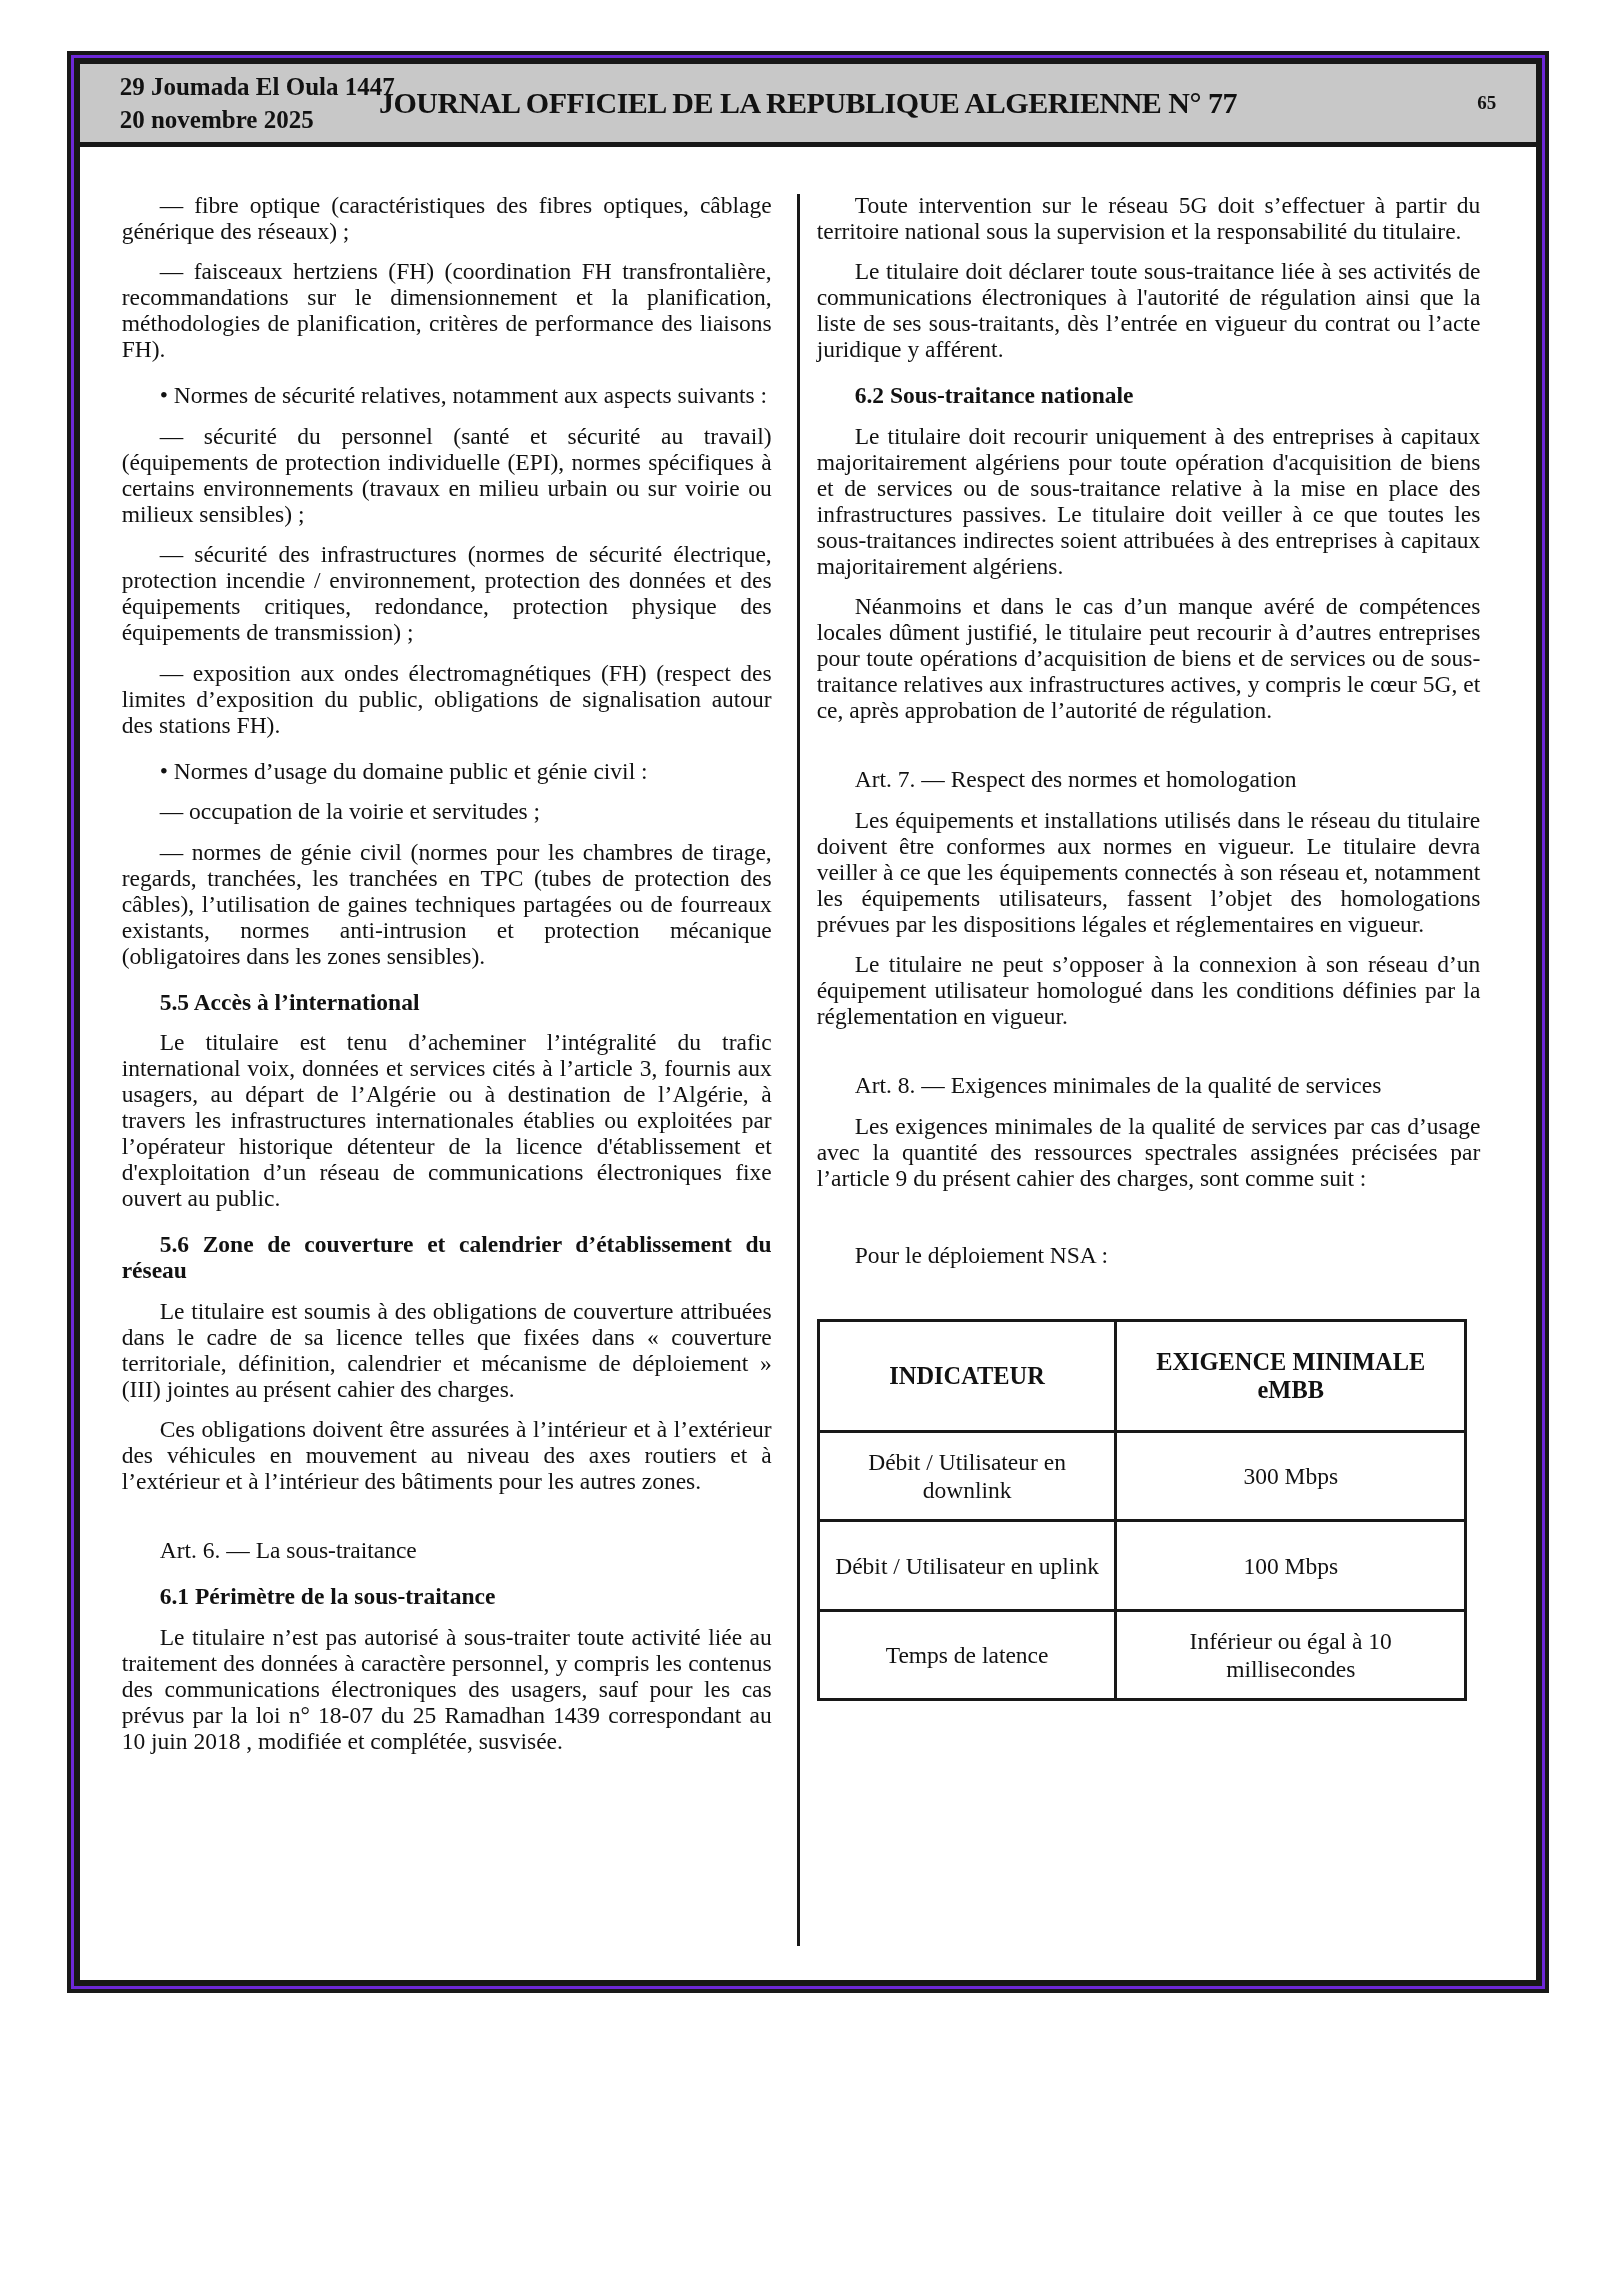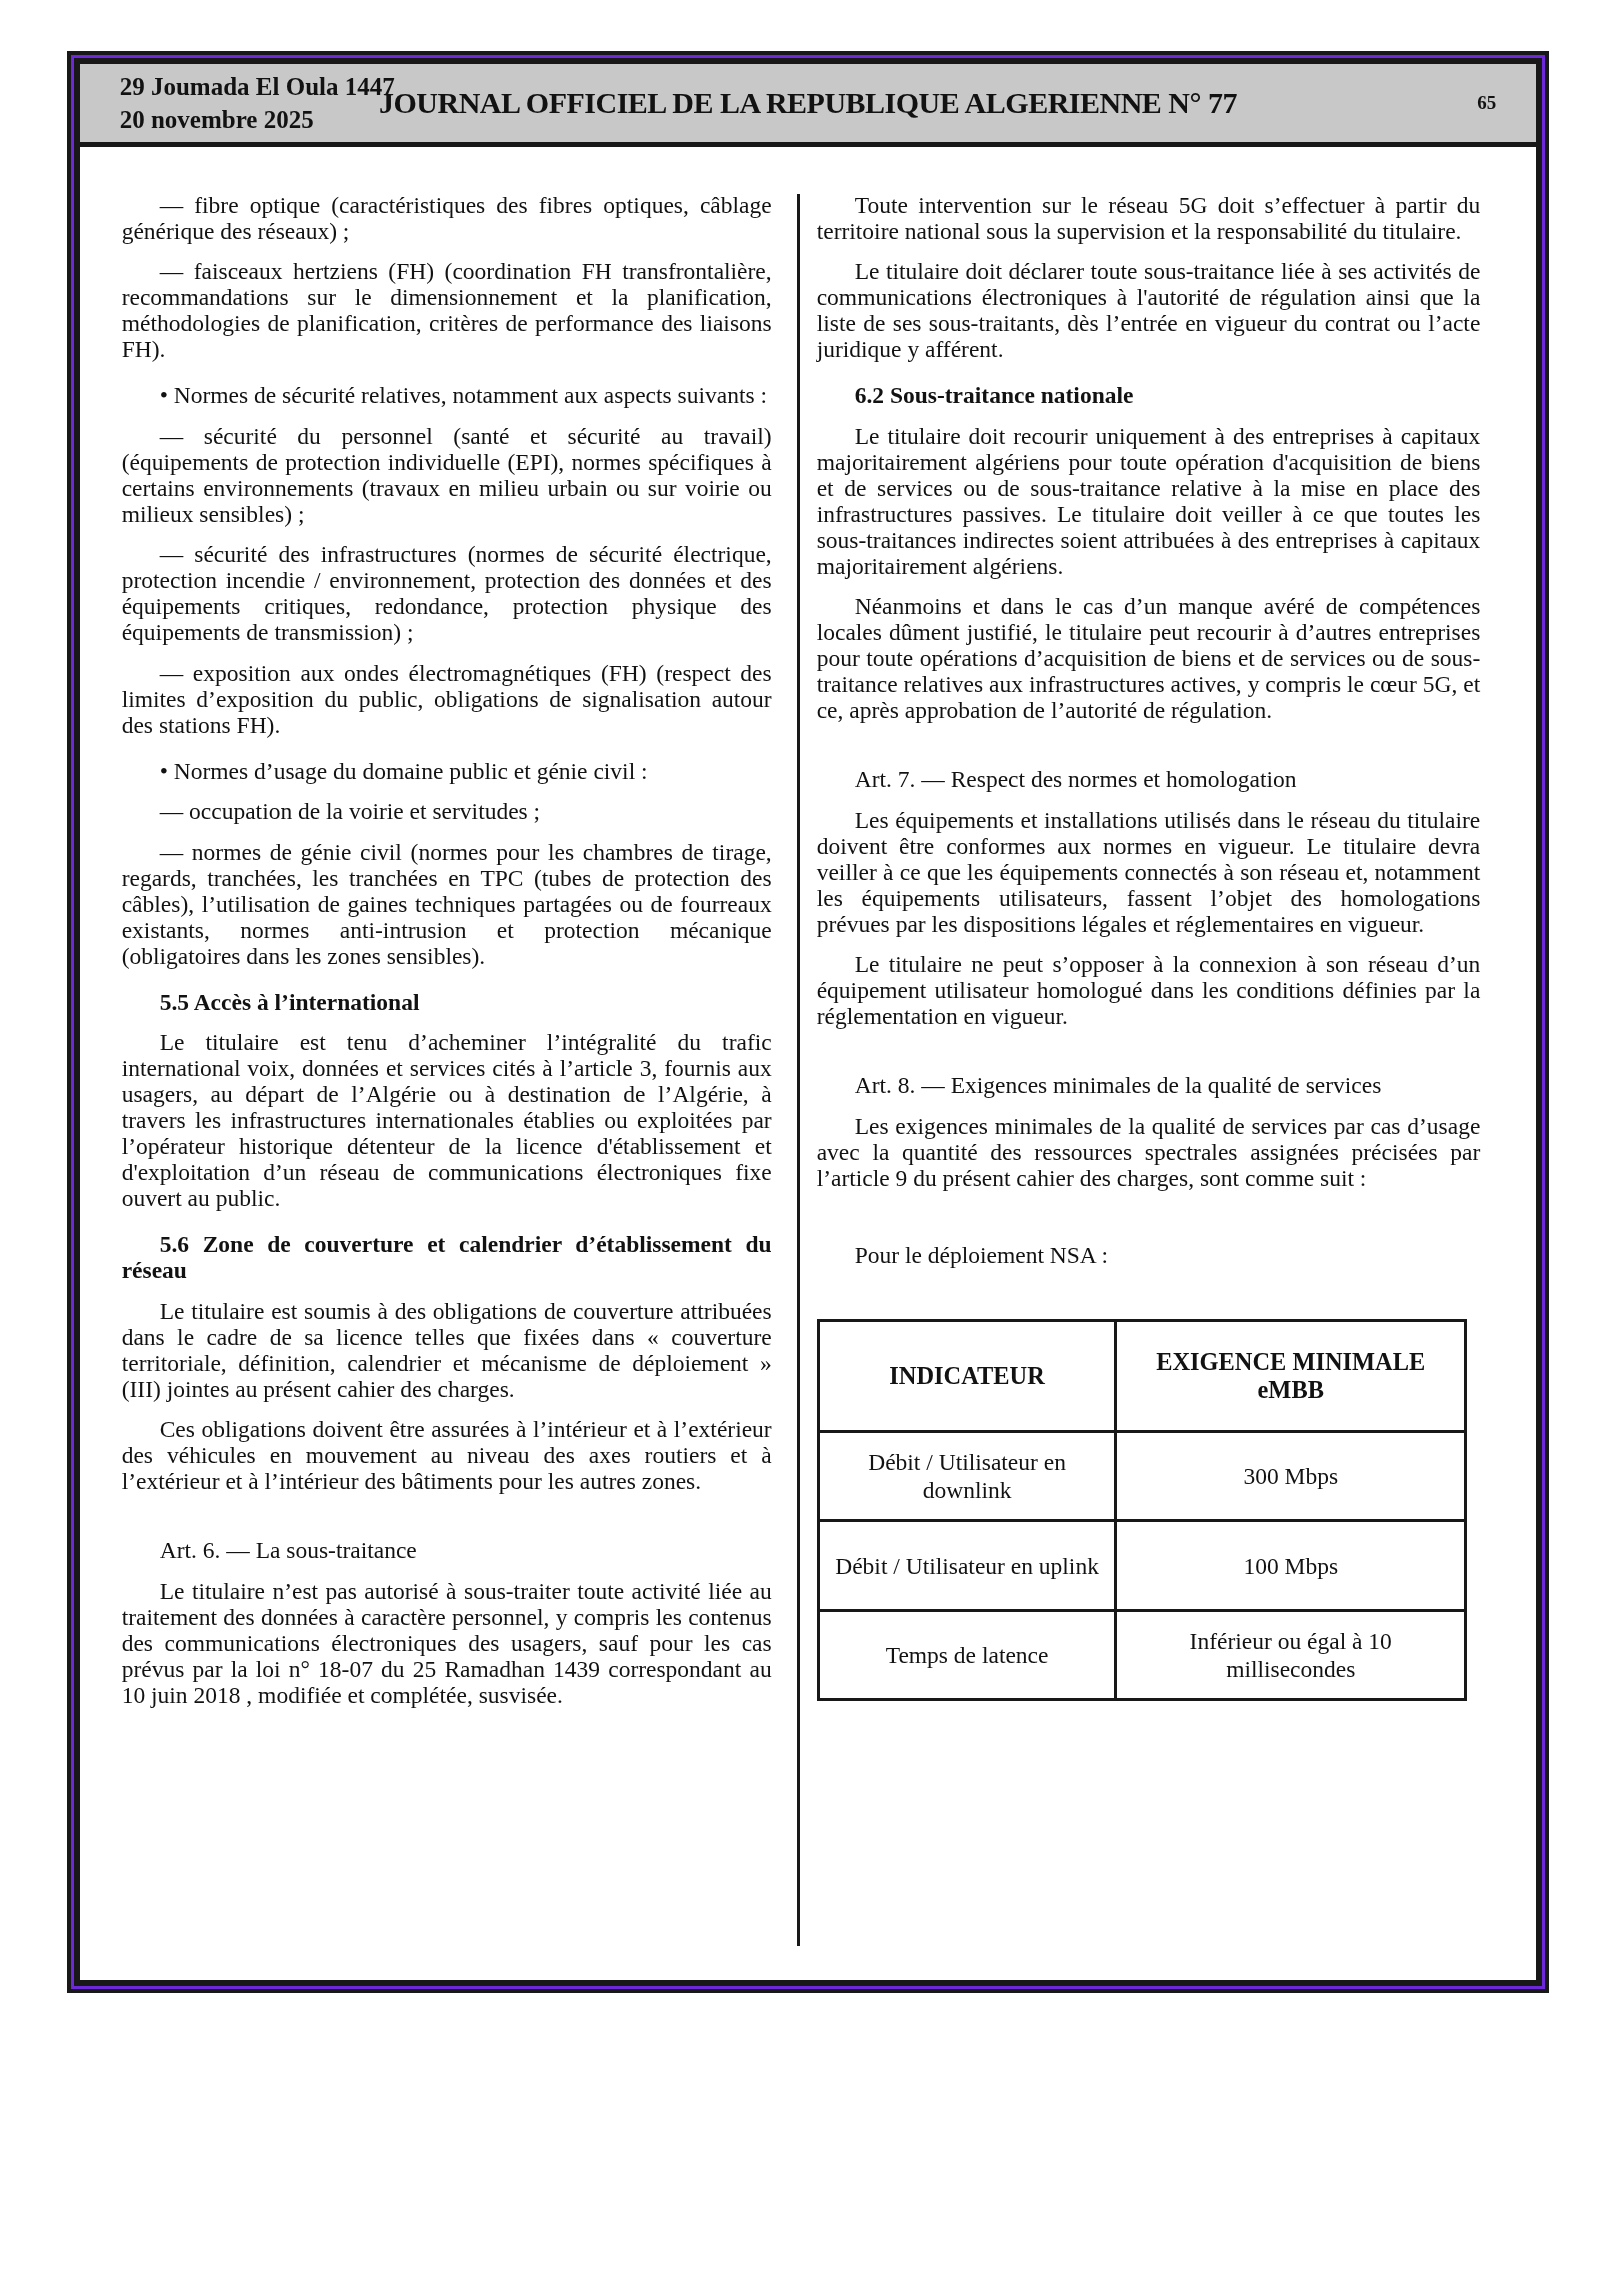--- a/index.html
+++ b/index.html
@@ -152,20 +152,21 @@
             <p class="para type-dash">— exposition aux ondes électromagnétiques (FH) (respect des limites d’exposition du public, obligations de signalisation autour des stations FH).</p>
             <p class="para type-bullet">• Normes d’usage du domaine public et génie civil :</p>
             <p class="para type-dash">— occupation de la voirie et servitudes ;</p>
             <p class="para type-dash">— normes de génie civil (normes pour les chambres de tirage, regards, tranchées, les tranchées en TPC (tubes de protection des câbles), l’utilisation de gaines techniques partagées ou de fourreaux existants, normes anti-intrusion et protection mécanique (obligatoires dans les zones sensibles).</p>
             <p class="para type-heading">5.5 Accès à l’international</p>
             <p class="para type-body">Le titulaire est tenu d’acheminer l’intégralité du trafic international voix, données et services cités à l’article 3, fournis aux usagers, au départ de l’Algérie ou à destination de l’Algérie, à travers les infrastructures internationales établies ou exploitées par l’opérateur historique détenteur de la licence d'établissement et d'exploitation d’un réseau de communications électroniques fixe ouvert au public.</p>
             <p class="para type-heading">5.6 Zone de couverture et calendrier d’établissement du réseau</p>
             <p class="para type-body">Le titulaire est soumis à des obligations de couverture attribuées dans le cadre de sa licence telles que fixées dans « couverture territoriale, définition, calendrier et mécanisme de déploiement » (III) jointes au présent cahier des charges.</p>
             <p class="para type-body">Ces obligations doivent être assurées à l’intérieur et à l’extérieur des véhicules en mouvement au niveau des axes routiers et à l’extérieur et à l’intérieur des bâtiments pour les autres zones.</p>
             <p class="para type-article">Art. 6. — La sous-traitance</p>
+            <p class="para type-heading">6.1 Périmètre de la sous-traitance</p>
             <p class="para type-body">Le titulaire n’est pas autorisé à sous-traiter toute activité liée au traitement des données à caractère personnel, y compris les contenus des communications électroniques des usagers, sauf pour les cas prévus par la loi n° 18-07 du 25 Ramadhan 1439 correspondant au 10 juin 2018 , modifiée et complétée, susvisée.</p>
           </div>
 
         <div class="col-right">
           <div>
               <p class="para type-body">Toute intervention sur le réseau 5G doit s’effectuer à partir du territoire national sous la supervision et la responsabilité du titulaire.</p>
               <p class="para type-body">Le titulaire doit déclarer toute sous-traitance liée à ses activités de communications électroniques à l'autorité de régulation ainsi que la liste de ses sous-traitants, dès l’entrée en vigueur du contrat ou l’acte juridique y afférent.</p>
               <p class="para type-heading">6.2 Sous-traitance nationale</p>
               <p class="para type-body">Le titulaire doit recourir uniquement à des entreprises à capitaux majoritairement algériens pour toute opération d'acquisition de biens et de services ou de sous-traitance relative à la mise en place des infrastructures passives. Le titulaire doit veiller à ce que toutes les sous-traitances indirectes soient attribuées à des entreprises à capitaux majoritairement algériens.</p>
               <p class="para type-body">Néanmoins et dans le cas d’un manque avéré de compétences locales dûment justifié, le titulaire peut recourir à d’autres entreprises pour toute opérations d’acquisition de biens et de services ou de sous-traitance relatives aux infrastructures actives, y compris le cœur 5G, et ce, après approbation de l’autorité de régulation.</p>

